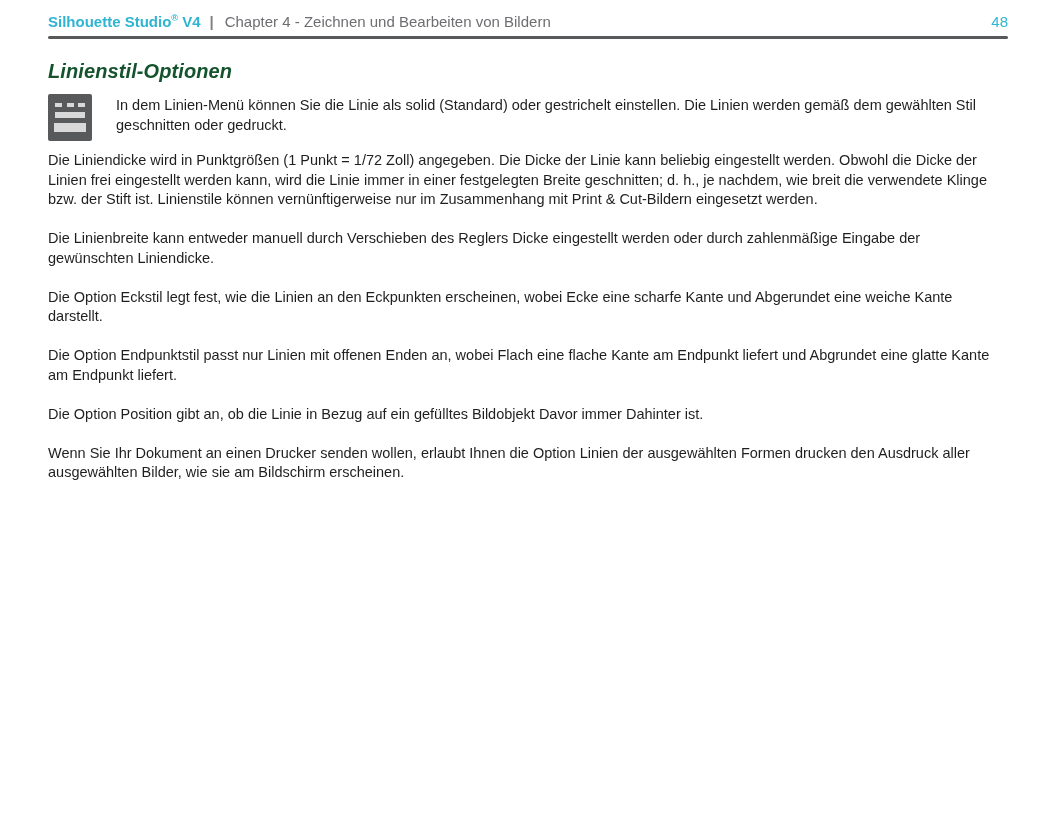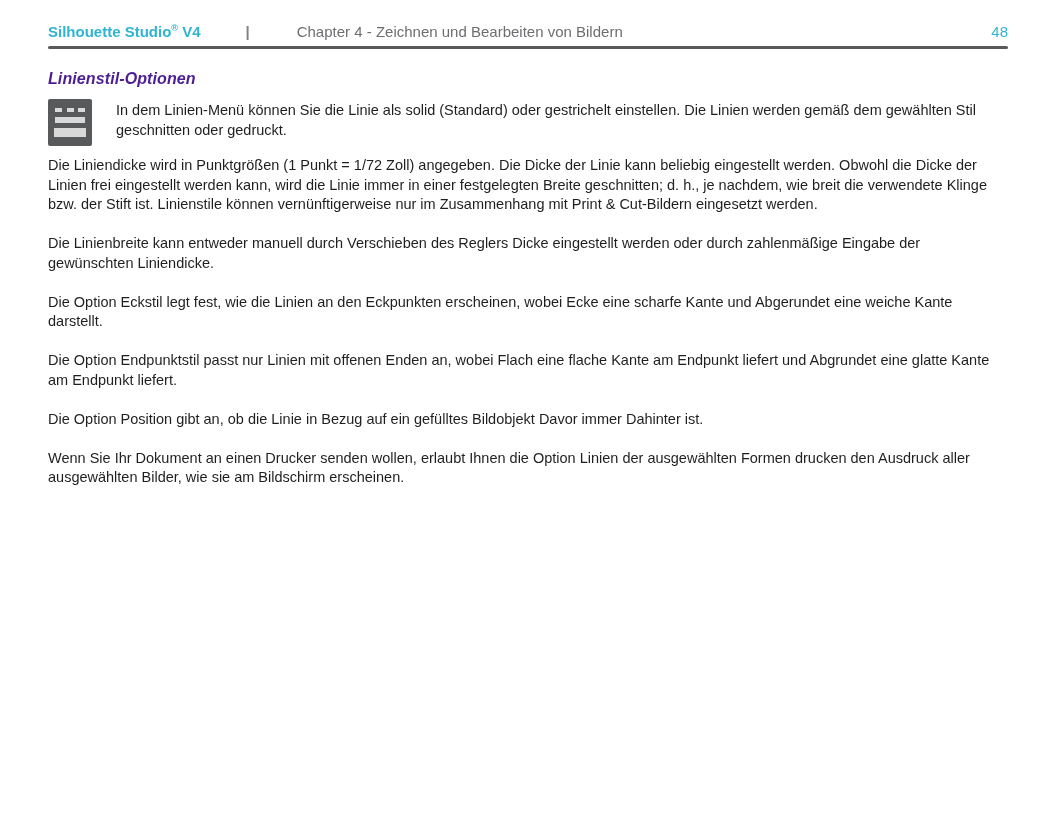--- a/index.html
+++ b/index.html
@@ -17,26 +17,25 @@
     width: 1056px;
     height: 816px;
     background: #ffffff;
     font-family: "Liberation Sans", sans-serif;
     color: var(--body-text);
     overflow: hidden;
     position: relative;
   }
   
   .header {
-    margin: 23px 48px 0 48px;
+    margin: 13px 48px 0 48px;
     display: flex;
     align-items: flex-end;
     font-size: 15px;
     white-space: nowrap;
-    gap: 36px;
   }
   .brand {
     color: var(--accent);
     font-weight: bold;
   }
   .brand .reg {
     font-size: 9px;
     vertical-align: super;
     line-height: 0;
   }
@@ -55,24 +54,24 @@
   }
   .rule {
     margin: 6px 48px 0 48px;
     height: 3px;
     background: var(--rule-gray);
     border-radius: 2px;
   }
   
   .section-title {
     margin: 21px 48px 0 48px;
-    font-size: 16px;
+    font-size: 20px;
     font-weight: bold;
     font-style: italic;
-    color: #4c1d95;
+    color: #14532d;
     letter-spacing: 0.1px;
   }
   .media-row {
     margin: 11px 48px 0 48px;
     display: flex;
     align-items: flex-start;
     gap: 24px;
   }
   .line-style-icon {
     flex: 0 0 auto;

